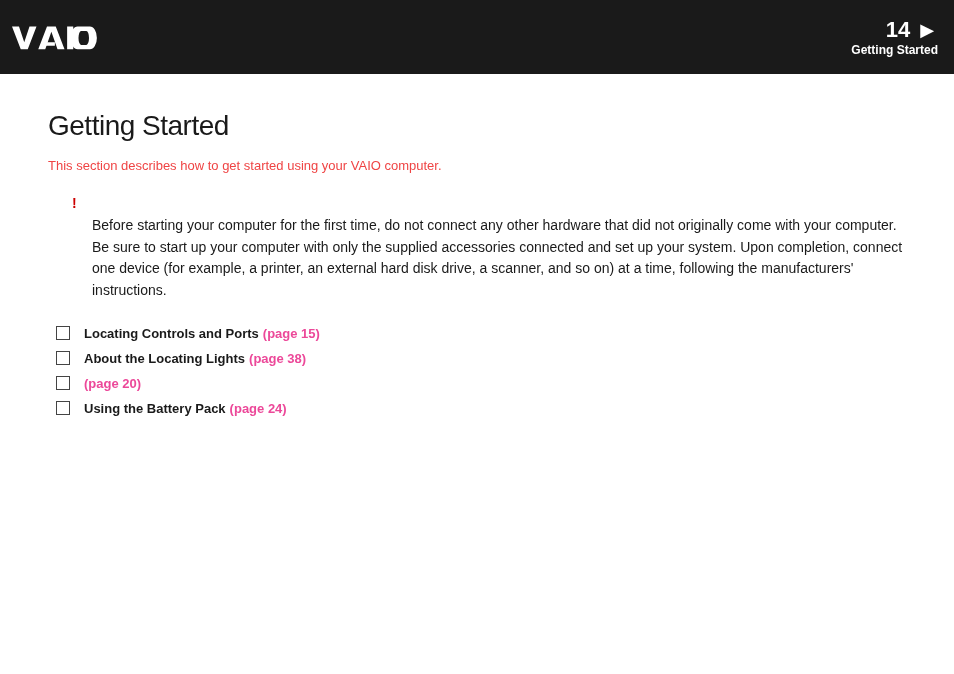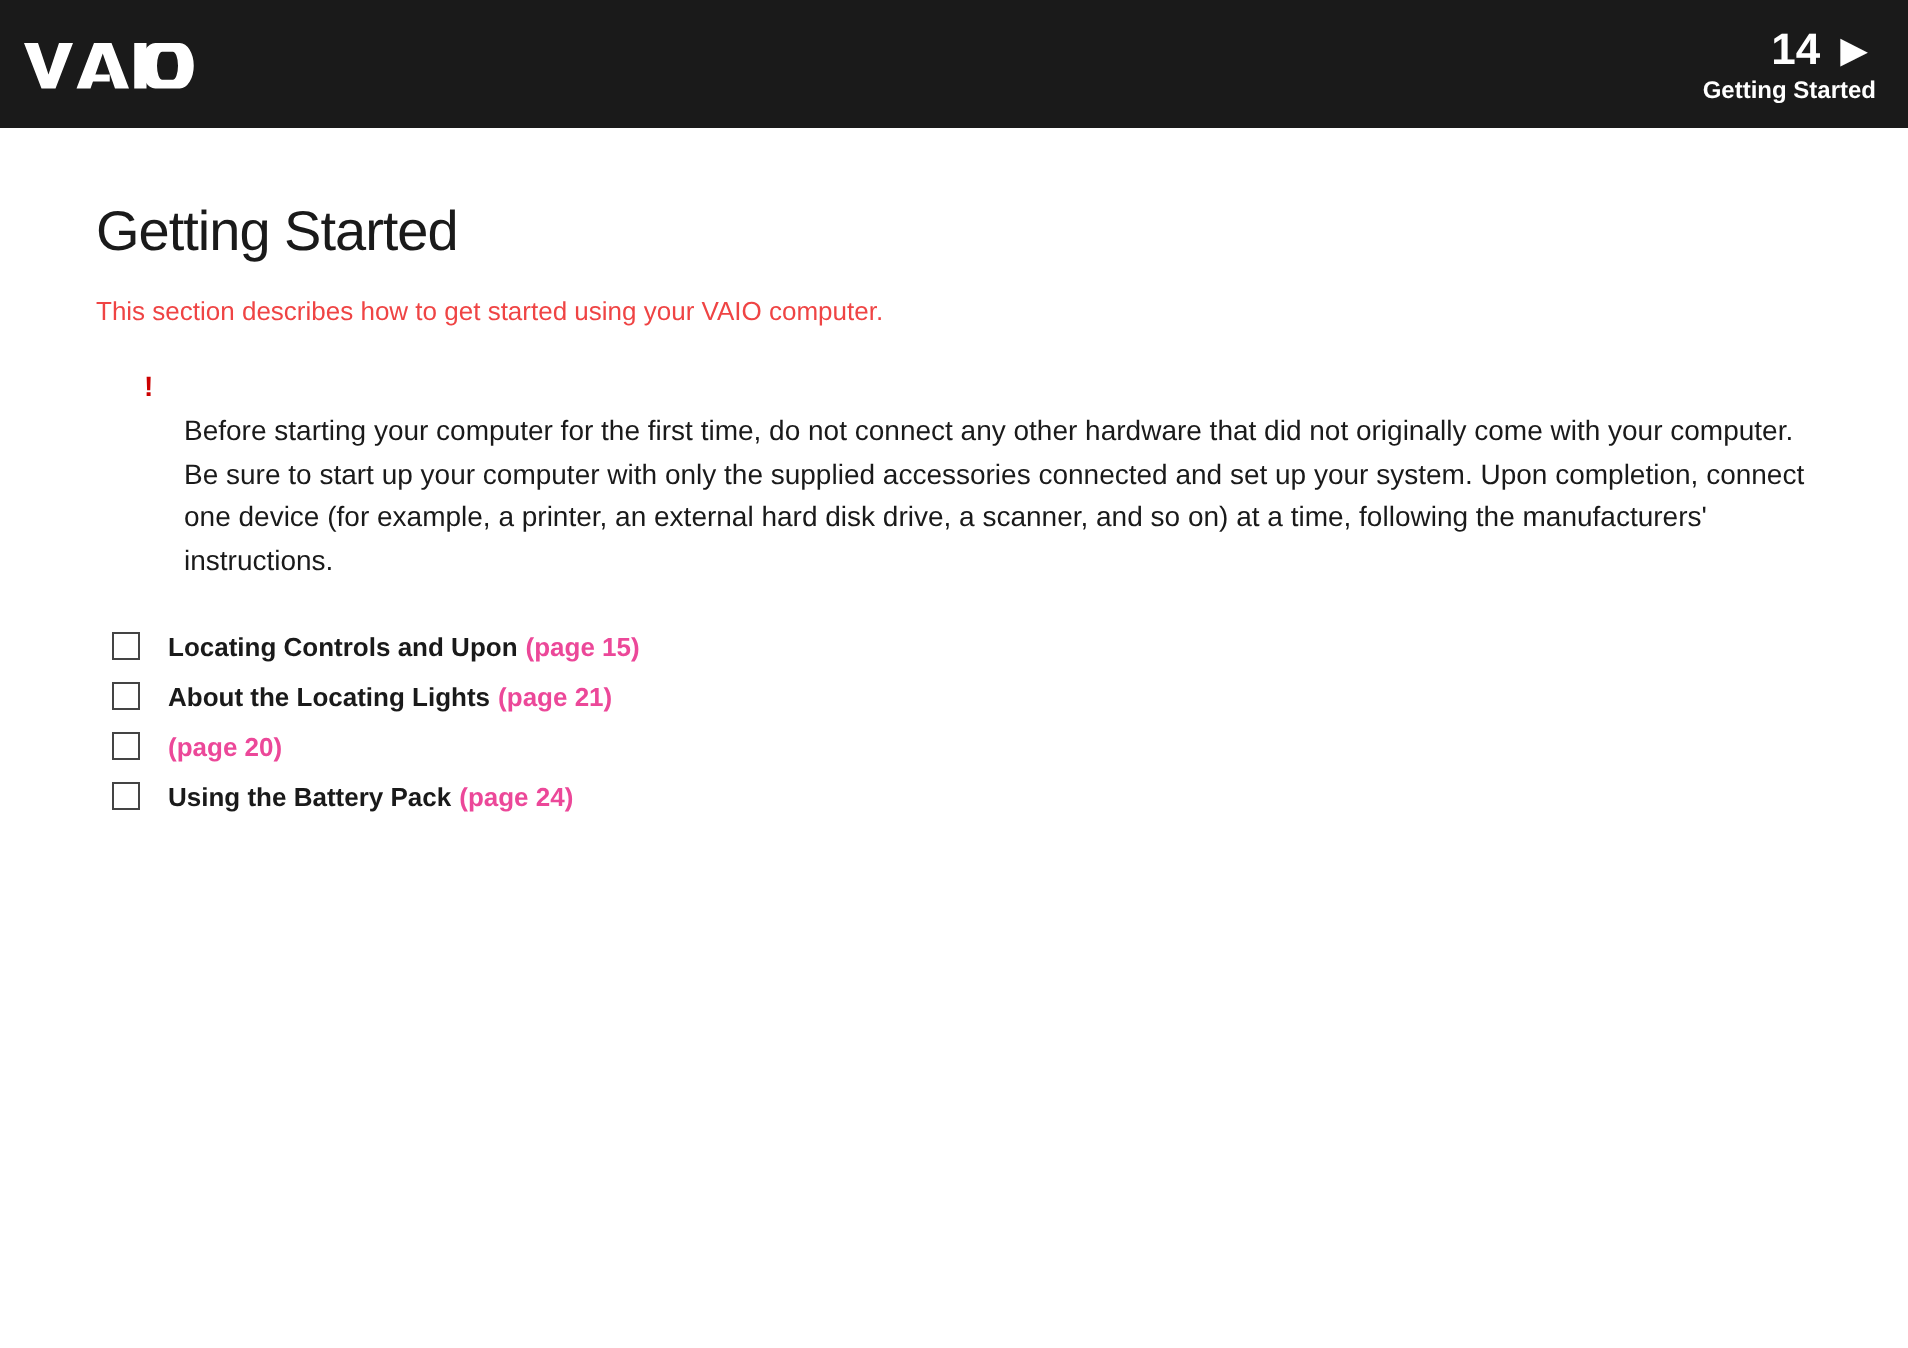--- a/index.html
+++ b/index.html
@@ -12,21 +12,21 @@
       width: 954px;
       height: 674px;
       font-family: Arial, Helvetica, sans-serif;
       background: #ffffff;
       overflow: hidden;
     }
 
     
     .header {
       background: #1a1a1a;
-      height: 64px;
+      height: 74px;
       display: flex;
       align-items: center;
       justify-content: space-between;
       padding: 0 16px 0 12px;
     }
 
     .logo-area {
       display: flex;
       align-items: center;
     }
@@ -171,27 +171,27 @@
   <p class="intro-text">This section describes how to get started using your VAIO computer.</p>
 
   <div class="warning-box">
     <div class="warning-exclamation">!</div>
     <p class="warning-text">Before starting your computer for the first time, do not connect any other hardware that did not originally come with your computer. Be sure to start up your computer with only the supplied accessories connected and set up your system. Upon completion, connect one device (for example, a printer, an external hard disk drive, a scanner, and so on) at a time, following the manufacturers' instructions.</p>
   </div>
 
   <ul class="toc-list">
   <li>
         <span class="checkbox-icon"></span>
-        <span class="toc-label">Locating Controls and Upon </span>
+        <span class="toc-label">Locating Controls and Ports </span>
         <a class="toc-link" href="#">(page 15)</a>
       </li>
       <li>
         <span class="checkbox-icon"></span>
         <span class="toc-label">About the Locating Lights </span>
-        <a class="toc-link" href="#">(page 21)</a>
+        <a class="toc-link" href="#">(page 38)</a>
       </li>
       <li>
         <span class="checkbox-icon"></span>
         <a class="toc-link" href="#">(page 20)</a>
       </li>
       <li>
         <span class="checkbox-icon"></span>
         <span class="toc-label">Using the Battery Pack </span>
         <a class="toc-link" href="#">(page 24)</a>
       </li>

